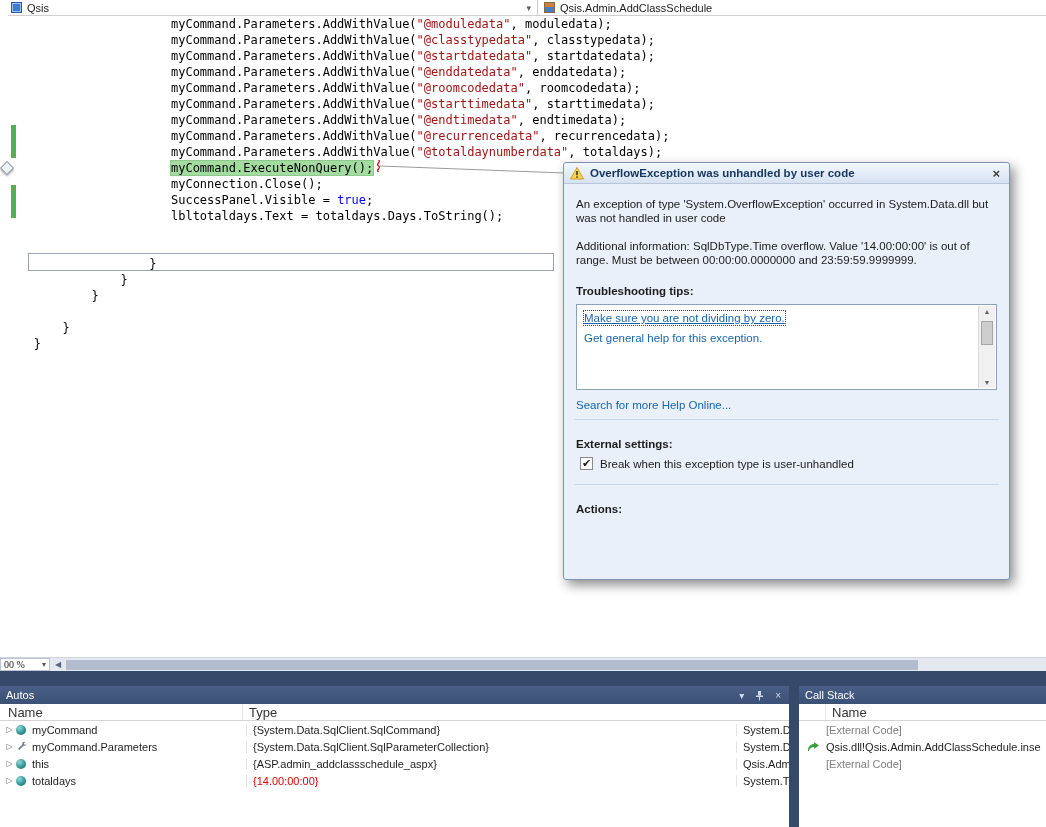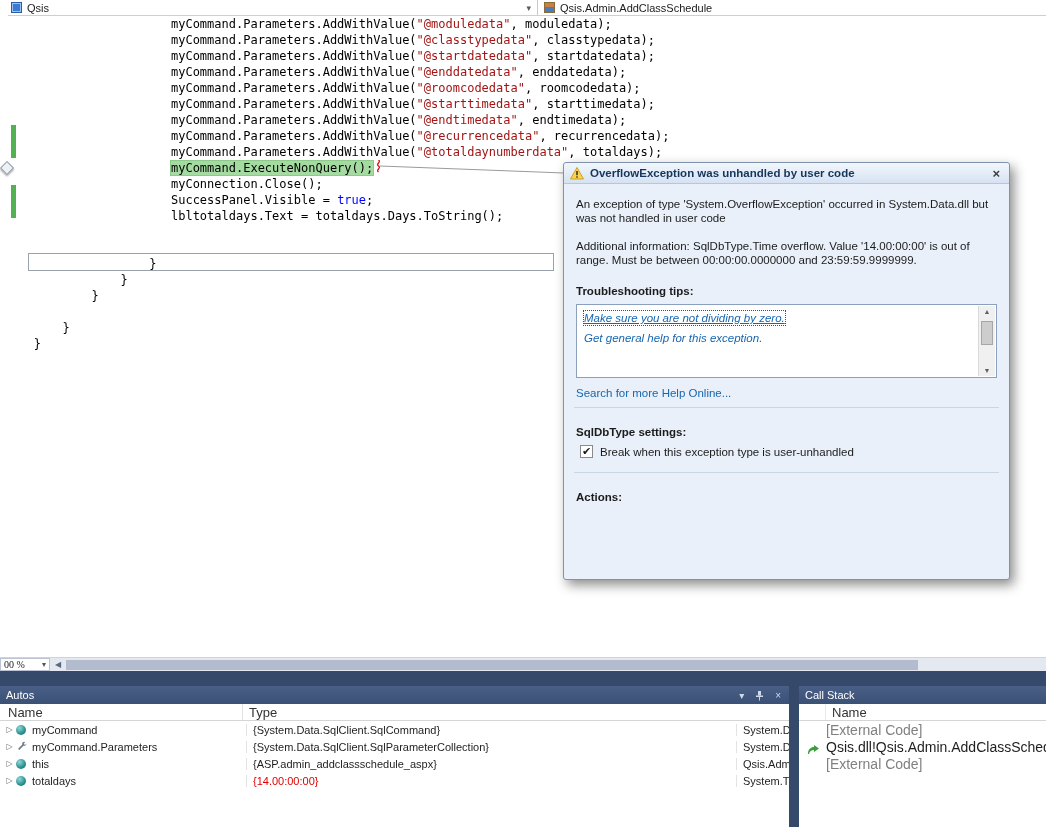--- a/index.html
+++ b/index.html
@@ -37,21 +37,21 @@
           border-radius:3px;box-shadow:4px 5px 12px rgba(0,0,0,.45);z-index:10;font-size:11.5px;color:#1b1b1b;box-sizing:border-box;overflow:hidden;}
   .dlg-title{height:20px;display:flex;align-items:center;padding:0 6px;background:linear-gradient(#f2f7fd,#d6e2f2);
              border-bottom:1px solid #b9c6d9;font-weight:bold;color:#16355c;border-radius:3px 3px 0 0;}
   .dlg-title-text{margin-left:6px;}
   .dlg-close{margin-left:auto;color:#3c3c3c;font-size:13px;line-height:13px;padding:0 3px;cursor:default;}
   .warn-icon{display:inline-flex;}
   .dlg-body{padding:6px 12px 0;}
   .dlg-msg{margin-top:7px;line-height:14px;}
   .dlg-msg.add{margin-top:14px;}
   .sec-label{font-weight:bold;margin:18px 0 7px;}
-  .tips-box{position:relative;height:74px;background:#fff;border:1px solid #8aa0bd;box-sizing:border-box;padding:5px 36px 4px 7px;overflow:hidden;font-style:italic;}
+  .tips-box{position:relative;height:86px;background:#fff;border:1px solid #8aa0bd;box-sizing:border-box;padding:5px 36px 4px 7px;overflow:hidden;}
   .link{color:#1666b0;cursor:default;}
   .tip-link{display:block;margin:1px 0 6px;line-height:14px;width:max-content;}
   .tip-focused{outline:1px dotted #4a4a4a;text-decoration:underline;}
   .tips-scroll{position:absolute;top:1px;right:1px;bottom:1px;width:16px;background:#f0f0f0;border-left:1px solid #d9d9d9;}
   .sc-up,.sc-down{position:absolute;left:0;width:16px;text-align:center;font-size:7px;color:#606060;}
   .sc-up{top:2px;}
   .sc-down{bottom:2px;}
   .sc-thumb{position:absolute;left:2px;top:15px;width:12px;height:24px;background:#cdcdcd;border:1px solid #a6a6a6;box-sizing:border-box;}
   .search-link{display:block;margin:9px 0 8px;width:max-content;}
   .dlg-sep{border-top:1px solid #c9d6e6;margin:0 -2px;}
@@ -81,21 +81,21 @@
   .c-value{width:483px;padding-left:6px;border-right:1px solid #e3e3e3;overflow:hidden;white-space:nowrap;}
   .c-type{flex:1;padding-left:6px;overflow:hidden;white-space:nowrap;}
   .autos-row{display:flex;align-items:center;height:17px;font-size:11px;color:#1e1e1e;}
   .autos-row .c-name{padding-left:3px;display:flex;align-items:center;overflow:hidden;white-space:nowrap;}
   .a-exp{width:13px;text-align:center;color:#707070;font-size:8px;flex:none;}
   .a-ic{width:16px;display:inline-flex;align-items:center;flex:none;}
   .ic-obj{width:10px;height:10px;border-radius:50%;background:radial-gradient(circle at 35% 30%,#8fd8d8 0%,#2c8f8f 60%,#176b6b 100%);}
   .val-red{color:#e00000;}
   .cs-margin{width:27px;border-right:1px solid #e9e9e9;}
   .cs-name{padding-left:6px;}
-  .cs-row{display:flex;align-items:flex-end;height:17px;font-size:14px;color:#1e1e1e;}
+  .cs-row{display:flex;align-items:center;height:17px;font-size:11px;color:#1e1e1e;}
   .cs-icon{width:27px;text-align:center;display:inline-flex;justify-content:center;flex:none;}
   .cs-label{white-space:nowrap;overflow:hidden;}
   .cs-external{color:#808080;}
 </style>
 </head>
 <body>
 
 <div class="screen">
 
   <div class="navbar">
@@ -145,21 +145,21 @@
             <div class="link tip-link">Get general help for this exception.</div>
           </div>
         <div class="tips-scroll">
           <span class="sc-up">▲</span>
           <div class="sc-thumb"></div>
           <span class="sc-down">▼</span>
         </div>
       </div>
       <div class="link search-link">Search for more Help Online...</div>
       <div class="dlg-sep"></div>
-      <div class="sec-label">SqlDbType settings:</div>
+      <div class="sec-label">External settings:</div>
       <div class="chk-row">
         <span class="checkbox">✔</span>
         <span>Break when this exception type is user-unhandled</span>
       </div>
       <div class="dlg-sep"></div>
       <div class="sec-label">Actions:</div>
     </div>
   </div>
 
   <div class="hscroll">

